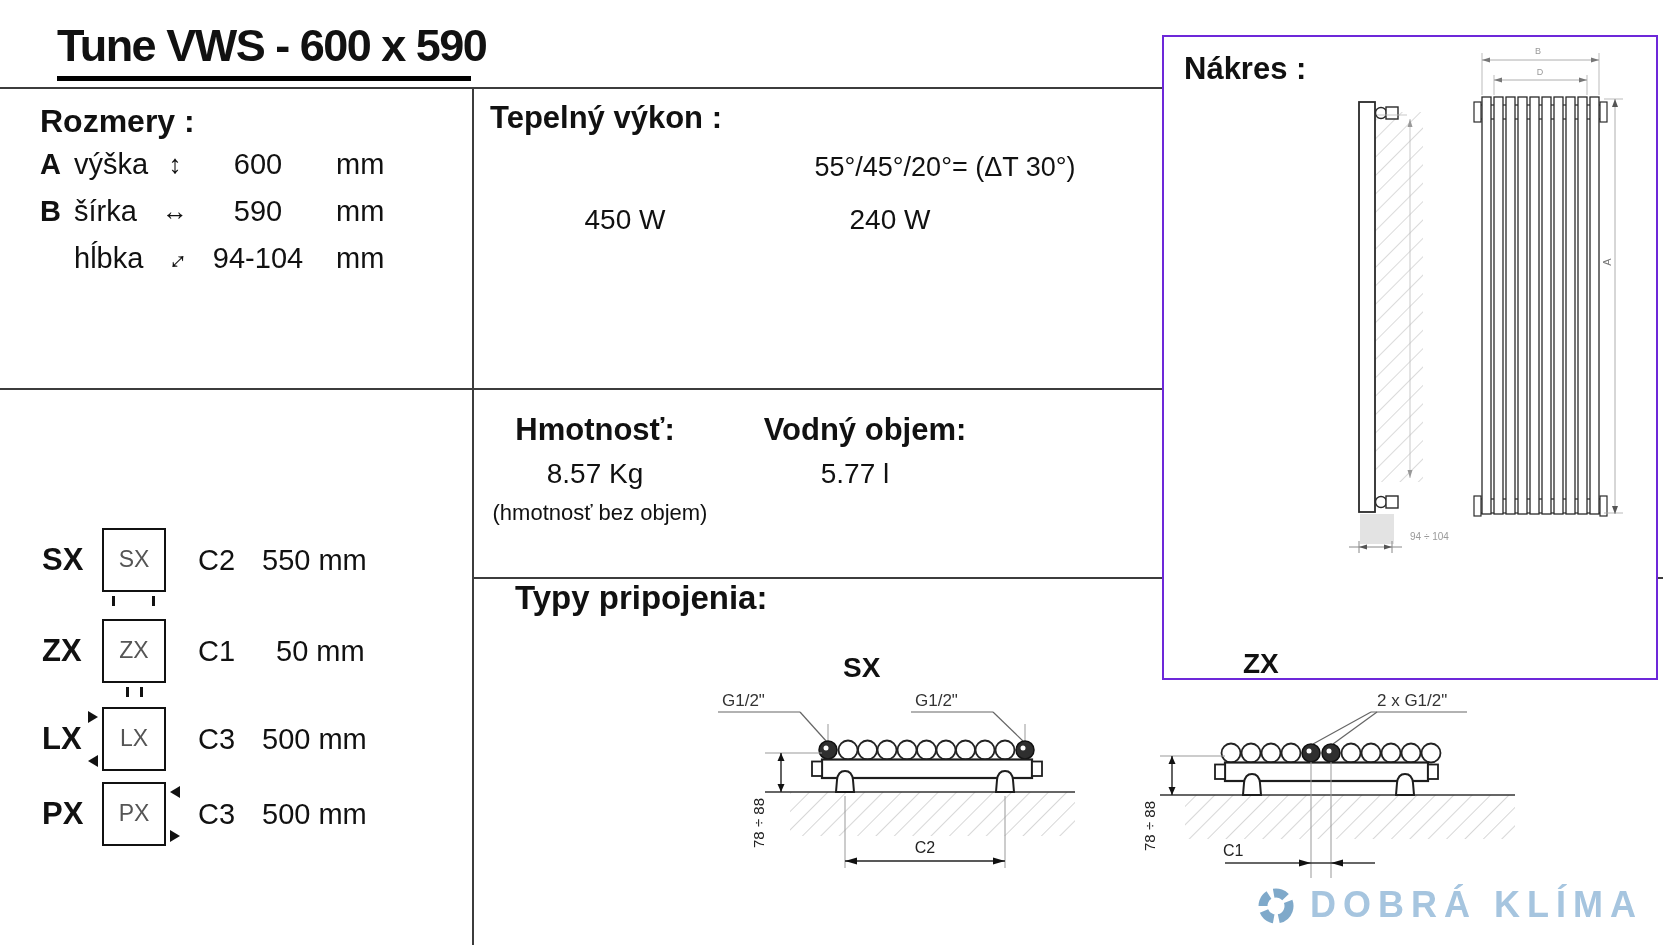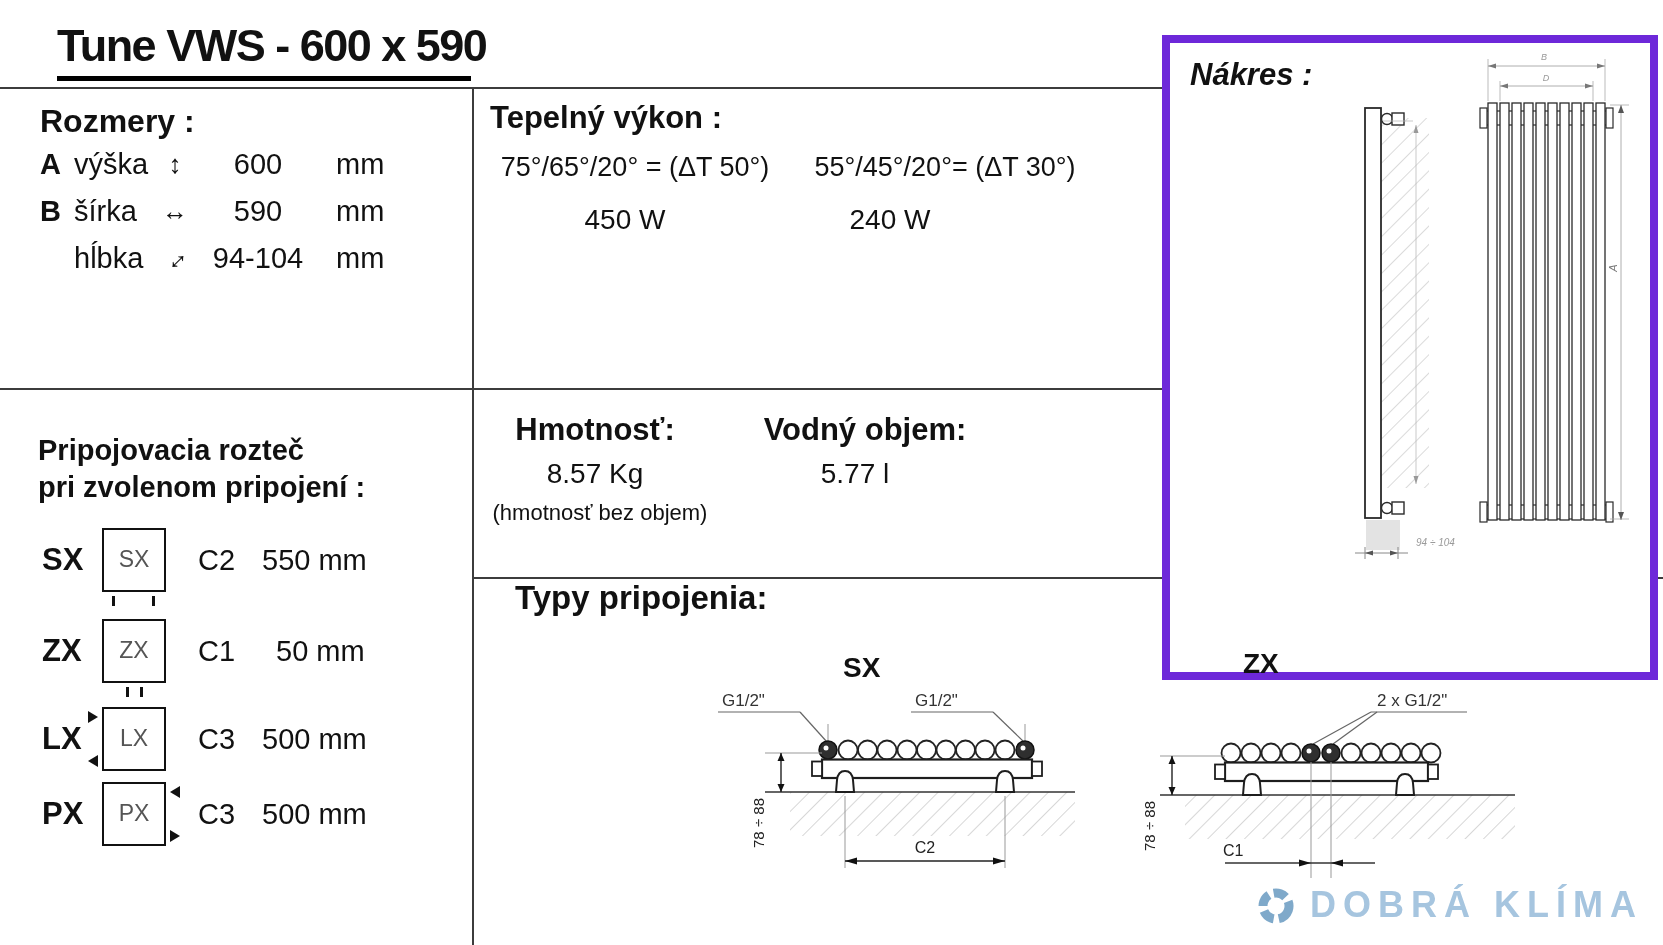--- a/index.html
+++ b/index.html
@@ -31,21 +31,21 @@
   .conn-box-label{display:inline-block;line-height:58px;font-size:23px;color:#555;}
   .tick{position:absolute;width:3px;height:10px;background:#111;top:66px;}
   .tri{position:absolute;width:0;height:0;border-top:6px solid transparent;
        border-bottom:6px solid transparent;}
   .tri-r{border-left:10px solid #111;}
   .tri-l{border-right:10px solid #111;}
   .conn-dim{position:absolute;left:198px;top:0;height:64px;line-height:64px;font-size:29px;}
   .conn-val{position:absolute;left:262px;top:0;height:64px;line-height:64px;font-size:29px;white-space:nowrap;}
   
   .nakres-box{position:absolute;left:1162px;top:35px;width:496px;height:645px;
-              border:8px solid #6d28d9;background:#fff;box-sizing:border-box;font-style:italic;}
+              border:2px solid #6d28d9;background:#fff;box-sizing:border-box;}
   .nakres-heading{position:absolute;left:20px;top:14px;font-size:31px;font-weight:800;}
   
   .ctr{position:absolute;text-align:center;white-space:nowrap;}
   svg{font-family:"Liberation Sans",sans-serif;}
   svg text{font-family:"Liberation Sans",sans-serif;}
   
   .logo{position:absolute;left:1254px;top:884px;display:flex;align-items:flex-start;}
   .logo-text{font-size:36px;font-weight:700;letter-spacing:7px;color:#a6c5df;
              margin-left:12px;white-space:nowrap;}
 </style>
@@ -80,35 +80,30 @@
   </div>
   <div class="dim-row" style="top:238px;">
     <span class="dim-key"></span>
     <span class="dim-label">hĺbka</span>
     <span class="dim-icon"><span class="rot-45">↔</span></span>
     <span class="dim-value">94-104</span>
     <span class="dim-unit">mm</span>
   </div>
 
   <div class="abs h-bold" style="left:490px;top:100px;font-size:31px;">Tepelný výkon :</div>
-  <div class="ctr" style="left:480px;top:152px;width:310px;font-size:27px;">75°/65°/20° = (ΔT 50°)</div>
   <div class="ctr" style="left:790px;top:152px;width:310px;font-size:27px;">55°/45°/20°= (ΔT 30°)</div>
   <div class="ctr" style="left:480px;top:204px;width:290px;font-size:28px;">450 W</div>
   <div class="ctr" style="left:760px;top:204px;width:260px;font-size:28px;">240 W</div>
 
   <div class="ctr h-bold" style="left:460px;top:412px;width:270px;font-size:31px;">Hmotnosť:</div>
   <div class="ctr" style="left:460px;top:458px;width:270px;font-size:28px;">8.57 Kg</div>
   <div class="ctr" style="left:450px;top:500px;width:300px;font-size:22px;">(hmotnosť bez objem)</div>
   <div class="ctr h-bold" style="left:720px;top:412px;width:290px;font-size:31px;">Vodný objem:</div>
   <div class="ctr" style="left:720px;top:458px;width:270px;font-size:28px;">5.77 l</div>
 
-  <div class="abs h-bold" style="left:38px;top:432px;font-size:29px;line-height:37px;">
-    <div>Pripojovacia rozteč</div>
-    <div>pri zvolenom pripojení :</div>
-  </div>
 
   <div class="conn-row" style="top:528px;">
     <div class="conn-code">SX</div>
     <div class="conn-box">
       <span class="conn-box-label">SX</span>
       <span class="tick" style="left:8px;"></span>
       <span class="tick" style="left:48px;"></span>
     </div>
     <div class="conn-dim">C2</div>
     <div class="conn-val">550 mm</div>

